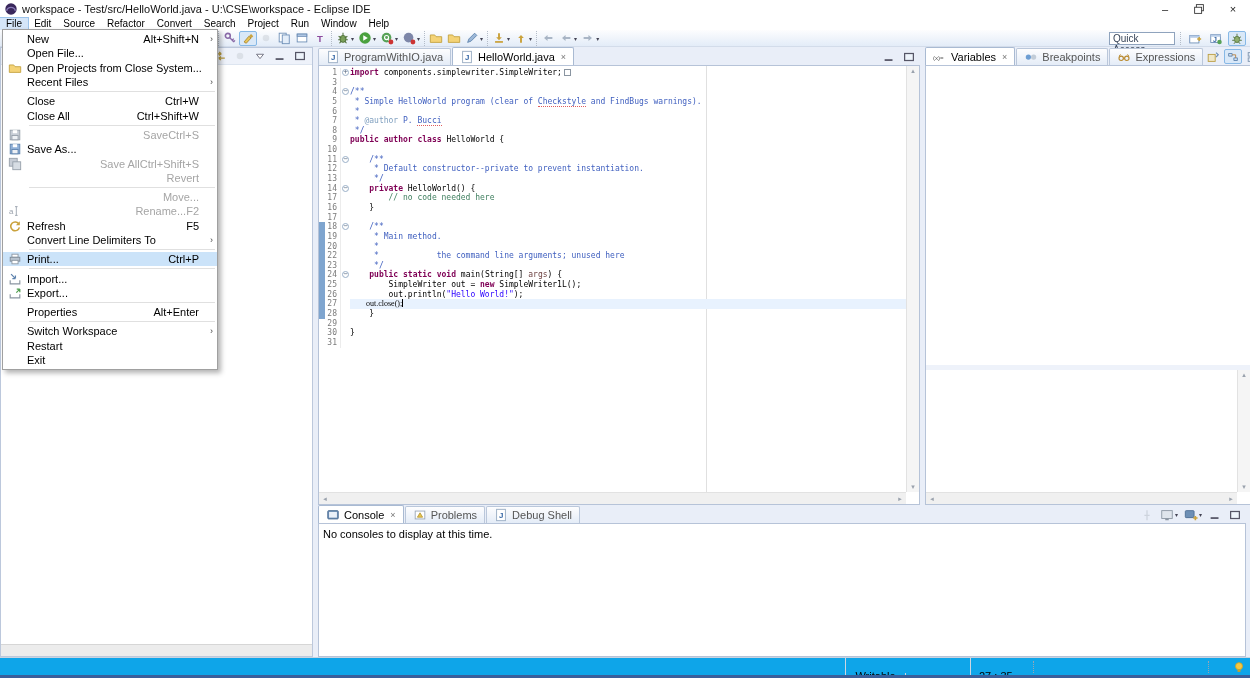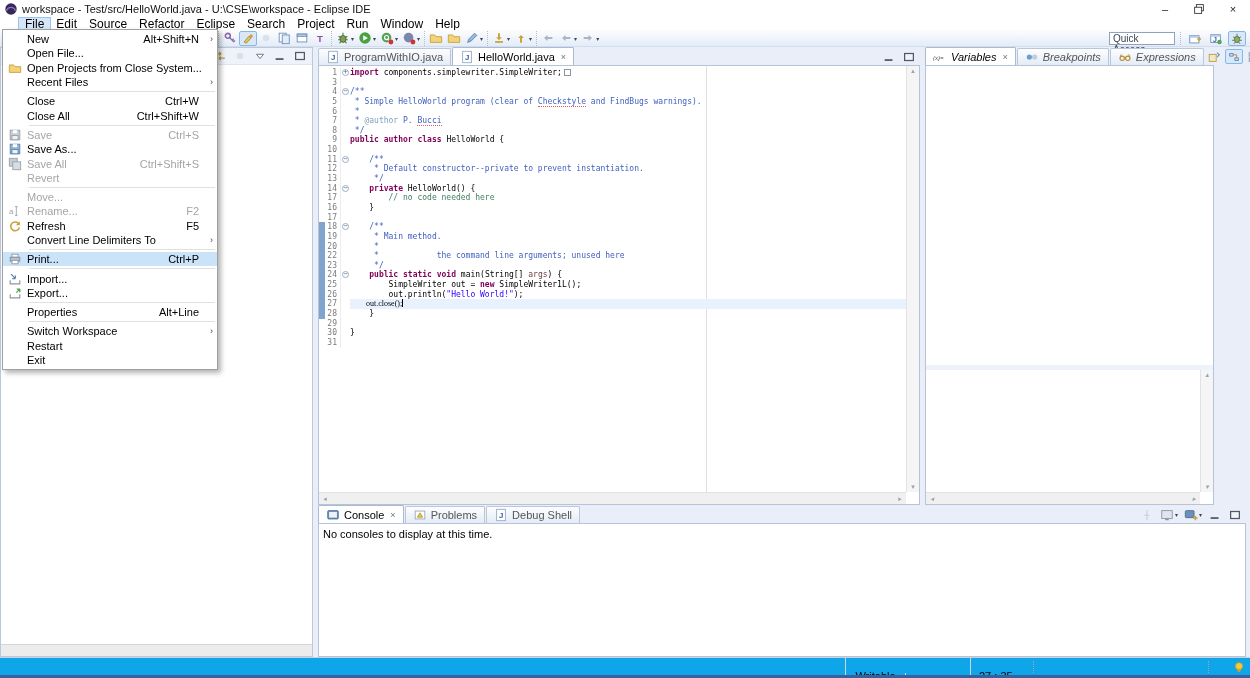--- a/index.html
+++ b/index.html
@@ -10,21 +10,21 @@
   
   .titlebar { position:absolute; left:0; top:0; right:0; height:18px; background:#ffffff;
               display:flex; align-items:center; padding-left:4px; }
   .titlebar .app-ico { width:14px; height:14px; margin-right:4px; }
   .titlebar .ttl { font-size:11px; color:#111; white-space:nowrap; }
   .win-controls { position:absolute; right:0; top:0; height:18px; display:flex; }
   .win-btn { width:34px; height:18px; display:flex; align-items:center; justify-content:center;
              font-size:11px; color:#222; }
   
   .menubar { position:absolute; left:0; top:18px; right:0; height:12px; background:#ffffff;
-             display:flex; align-items:flex-start; font-size:12px;padding-left:19px; }
+             display:flex; align-items:flex-start; font-size:10px; }
   .mb-item { padding:0 6px; height:12px; line-height:12px; }
   .mb-item.open { background:#d5e6f9; outline:1px solid #9cc3ea; }
 
   
   .toolbar { position:absolute; left:0; top:30px; right:0; height:17px;
              background:linear-gradient(#fdfdfe,#e3ecf8); border-bottom:1px solid #d3dcea;
              display:flex; align-items:center; padding-left:218px; }
   .tb-group { display:flex; align-items:center; border-left:1px dotted #b4bcc8; padding:0 2px; height:15px; }
   .tb-btn { display:inline-flex; align-items:center; height:15px; padding:0 1px; border:1px solid transparent; }
   .tb-btn.sel { background:#d9e8f8; border-color:#86b8e6; border-radius:2px; }
@@ -82,21 +82,21 @@
   .caret { display:inline-block; width:1px; height:8px; background:#000; vertical-align:-1px; }
 
   
   .vscroll { position:absolute; right:0; top:0; width:13px; bottom:12px; background:#f5f5f5;
              border-left:1px solid #e2e2e2; }
   .hscroll { position:absolute; left:0; right:13px; bottom:0; height:12px; background:#f0f0f0;
              border-top:1px solid #e2e2e2; }
   .sb-arrow { position:absolute; color:#9aa2ad; font-size:7px; line-height:10px; text-align:center; width:12px; }
 
   
-  .right-panel { position:absolute; left:925px; top:47px; width:289px; height:458px;font-style:italic; }
+  .right-panel { position:absolute; left:925px; top:47px; width:326px; height:458px; }
   .rp-tree { position:absolute; left:0; top:0; right:0; height:299px; background:#fff; }
   .rp-sash { position:absolute; left:0; right:0; top:299px; height:5px; background:#eef2fa; }
   .rp-detail { position:absolute; left:0; right:0; top:304px; bottom:0; background:#fff; }
 
   
   .console-panel { position:absolute; left:318px; top:505px; right:4px; height:152px; }
   .console-msg { padding:4px 4px; font-size:11px; color:#000; }
 
   
   .statusbar { position:absolute; left:0; top:657px; right:0; height:36px; background:#0ea5e9;
@@ -104,21 +104,21 @@
   .sb-cell { position:absolute; top:0; height:100%; display:flex; align-items:center; justify-content:center;
              border-left:1px solid #ccd5e1; }
   .sb-dotsep { position:absolute; top:3px; height:12px; width:1px; border-left:1px dotted #9aa4b2; }
   .bottom-edge { position:absolute; left:0; right:0; top:675px; height:3px; background:#3a5f9b; }
 
   
   .file-menu { position:absolute; left:2px; top:29px; width:216px; background:#fff;
                border:1px solid #a0a0a0; box-shadow:3px 3px 5px rgba(0,0,0,.3); z-index:50; padding:2px 0; }
   .fm-item { display:flex; align-items:center; height:14.3px; font-size:11px; padding-right:4px; }
   .fm-item.hl { background:#cbe3f9; }
-  .fm-item.dis .lbl, .fm-item.dis .sc { color:#a5a5a5; }
+  .fm-item.dis .lbl, .fm-item.dis .sc { color:#a5a5a5;text-align:right; }
   .fm-ico { width:24px; flex:none; display:flex; justify-content:center; }
   .fm-item .lbl { flex:1; white-space:nowrap; }
   .fm-item .sc { white-space:nowrap; margin-right:4px; }
   .fm-item .sub { width:10px; flex:none; text-align:right; font-size:9px; color:#444; }
   .fm-sep { border-top:1px solid #e0e0e0; margin:2px 2px 2px 26px; }
 </style>
 </head>
 <body>
 
 <div class="titlebar">
@@ -141,21 +141,21 @@
       </span>
     </div>
     <div class="win-btn">×</div>
   </div>
 
 <div class="menubar" id="menubar">
     <span class="mb-item open">File</span>
     <span class="mb-item">Edit</span>
     <span class="mb-item">Source</span>
     <span class="mb-item">Refactor</span>
-    <span class="mb-item">Eclipse</span>
+    <span class="mb-item">Convert</span>
     <span class="mb-item">Search</span>
     <span class="mb-item">Project</span>
     <span class="mb-item">Run</span>
     <span class="mb-item">Window</span>
     <span class="mb-item">Help</span>
   </div>
 
 <div class="toolbar" id="toolbar">
   <div class="tb-group">
       <span class="tb-btn">
@@ -949,21 +949,21 @@
         </svg>
       </span>
       <span class="lbl">Export...</span>
       <span class="sc"></span>
       <span class="sub"></span>
     </div>
     <div class="fm-sep"></div>
     <div class="fm-item">
       <span class="fm-ico"></span>
       <span class="lbl">Properties</span>
-      <span class="sc">Alt+Line</span>
+      <span class="sc">Alt+Enter</span>
       <span class="sub"></span>
     </div>
     <div class="fm-sep"></div>
     <div class="fm-item">
       <span class="fm-ico"></span>
       <span class="lbl">Switch Workspace</span>
       <span class="sc"></span>
       <span class="sub">›</span>
     </div>
     <div class="fm-item">

